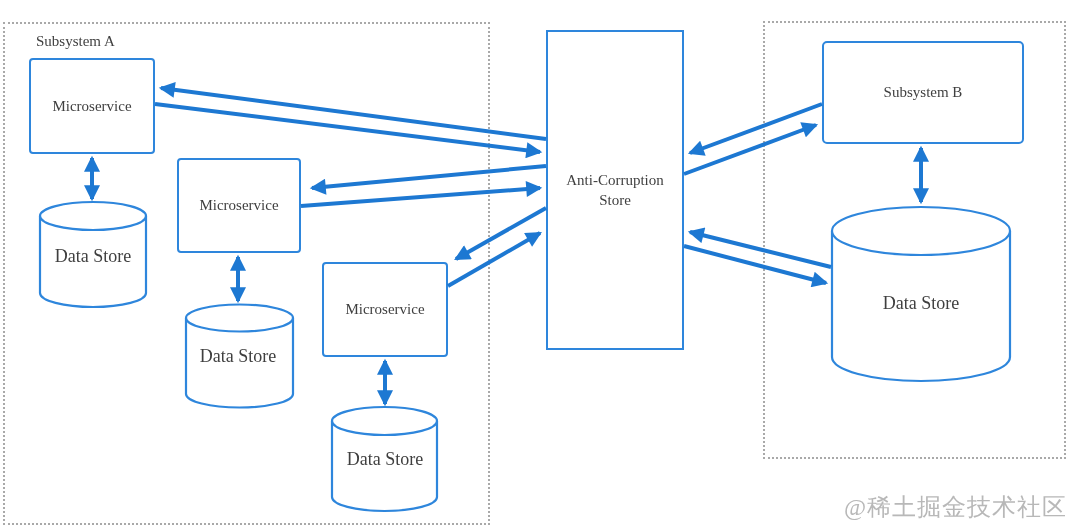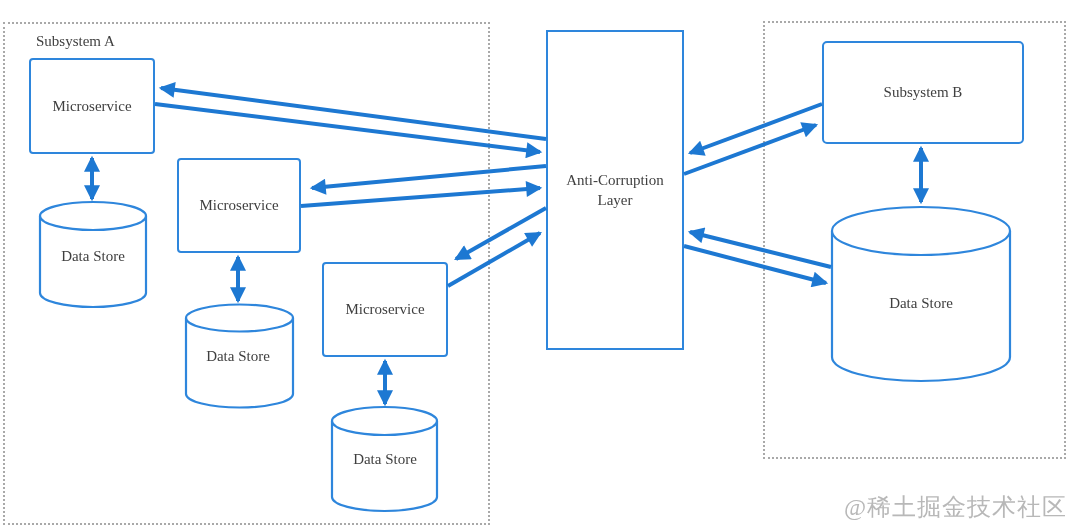--- a/index.html
+++ b/index.html
@@ -46,21 +46,21 @@
   .acl .acl-lines { line-height: 20px; }
   .subb { left: 822px; top: 41px; width: 202px; height: 103px; border-radius: 5px; }
   
   svg.layer { position: absolute; left: 0; top: 0; }
   .cyl path, .cyl ellipse { fill: #ffffff; stroke: #2e86dc; stroke-width: 2.2; }
   .arrow { stroke: #1d78d2; stroke-width: 4; fill: none; }
   
   .ds-label {
     position: absolute;
     transform: translate(-50%, -50%);
-    font-size: 15px;
+    font-size: 18px;
     white-space: nowrap;
   }
   .ds1-label { left: 93px;  top: 256px; }
   .ds2-label { left: 238px; top: 356px; }
   .ds3-label { left: 385px; top: 459px; }
   .ds4-label { left: 921px; top: 303px; }
   .watermark {
     position: absolute;
     right: 13px; top: 491px;
     font-size: 24px;
@@ -84,21 +84,21 @@
   </div>
   <div class="node rounded ms2">
     <span>Microservice</span>
   </div>
   <div class="node rounded ms3">
     <span>Microservice</span>
   </div>
   <div class="node acl">
     <div class="acl-lines">
       <div>Anti-Corruption</div>
-      <div>Layer</div>
+      <div>Store</div>
     </div>
   </div>
   <div class="node subb">
     <span>Subsystem B</span>
   </div>
 
   <svg class="layer" width="1080" height="532" viewBox="0 0 1080 532">
     <defs>
       <marker id="arw" viewBox="0 0 10 10" refX="8.6" refY="5" markerWidth="4.6" markerHeight="4" orient="auto-start-reverse">
         <path d="M0 0 L10 5 L0 10 Z" fill="#1d78d2"></path>

